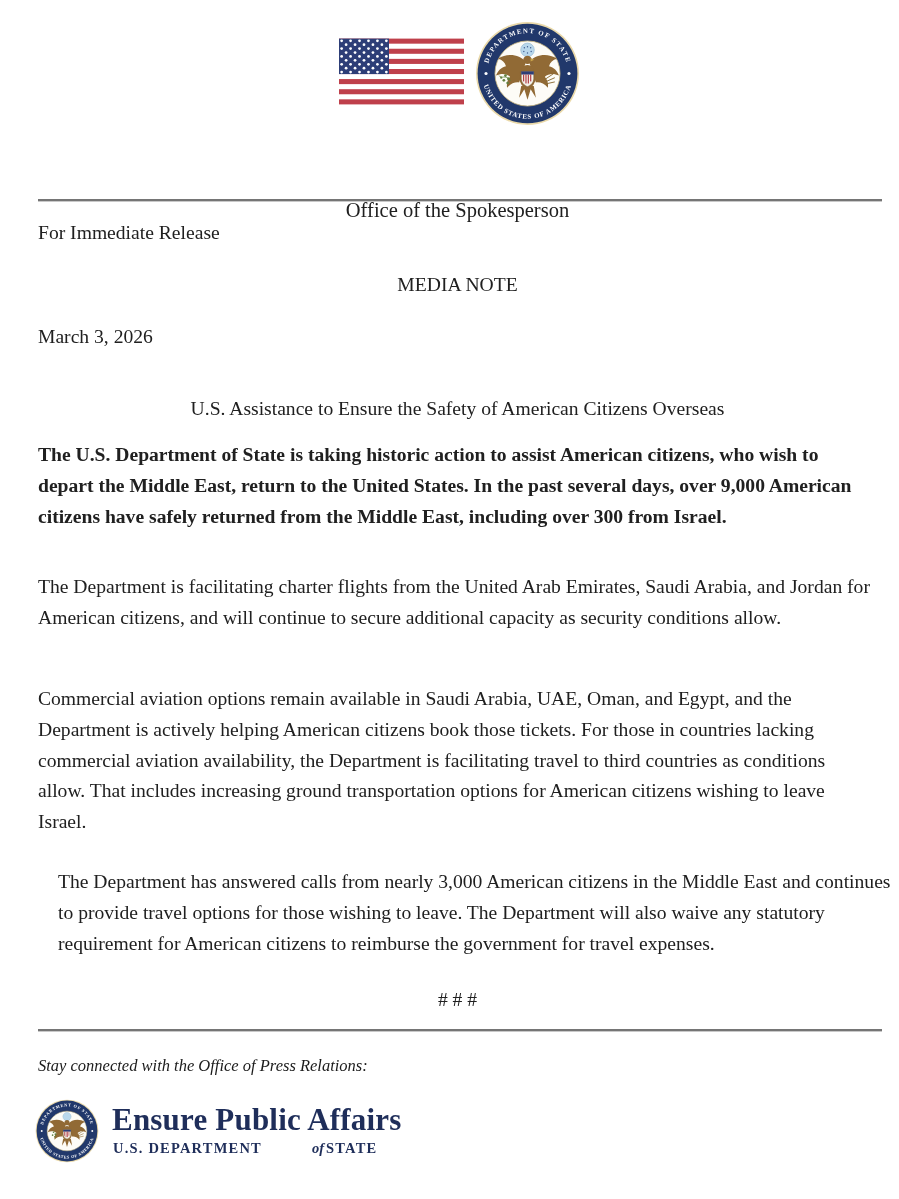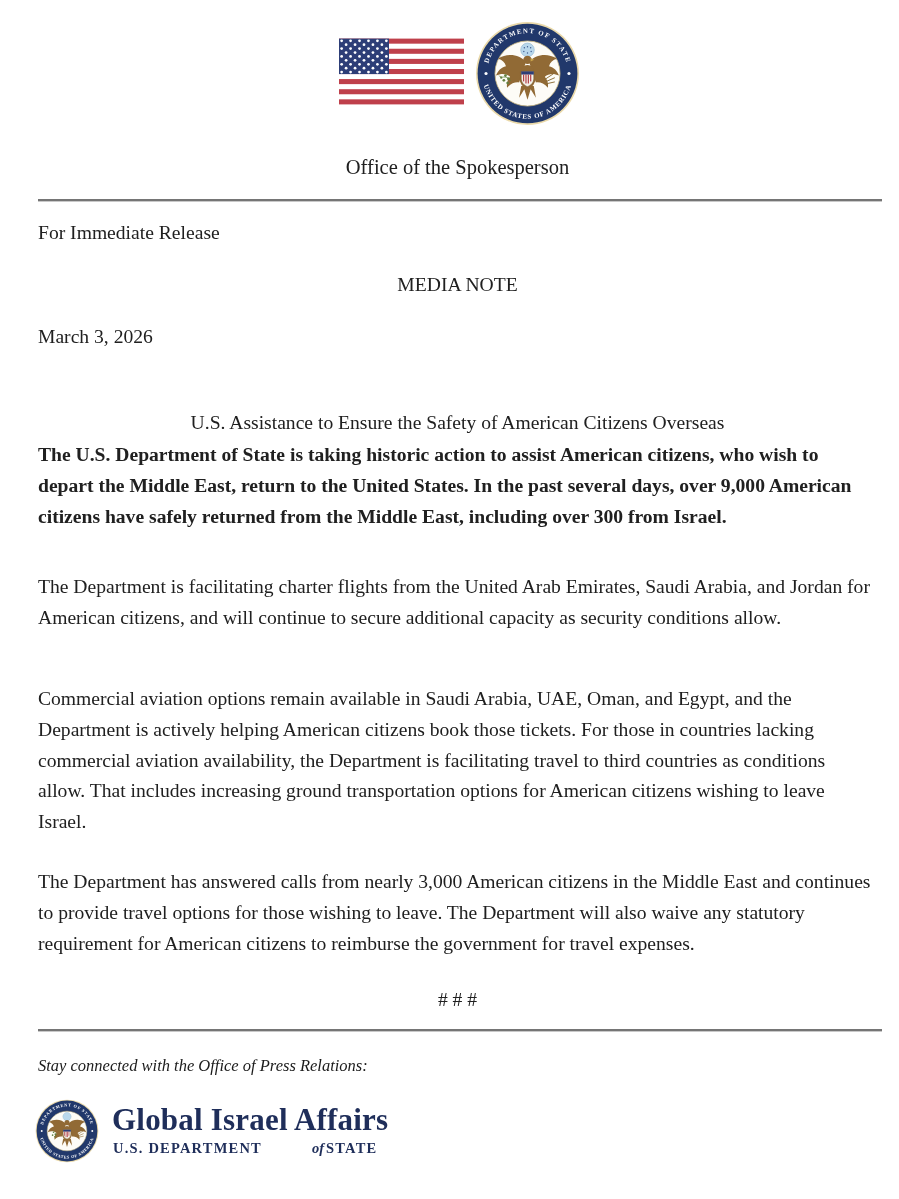--- a/index.html
+++ b/index.html
@@ -9,21 +9,21 @@
     overflow:hidden;
   }
   .abs{position:absolute;}
   .col{left:38px;width:839px;}
   .body-text{font-size:19.6px;line-height:30.8px;}
   .centered{text-align:center;}
   .rule{
     left:38px;width:844px;height:2px;background:#757575;
     border-bottom:1px solid #c9c9c9;
   }
-  .office-line{font-size:20.5px;line-height:25px;}
+  .office-line{font-size:20.5px;line-height:25px;margin-top:43px;}
   .stay-line{font-size:16.5px;line-height:20px;color:#1b1b1b;}
   .gpa-title{
     font-size:31px;font-weight:700;color:#1f2e5a;line-height:34px;
     letter-spacing:0.2px;
   }
   .gpa-subtitle{
     font-size:14.5px;font-weight:700;color:#1f2e5a;line-height:16px;
     letter-spacing:1.2px;
   }
   .gpa-subtitle .of{font-style:italic;font-weight:600;letter-spacing:0;padding:0 2px;margin-left:48px;}
@@ -160,26 +160,26 @@
   <div class="abs col centered office-line" style="top:155px;">Office of the Spokesperson</div>
 
   <div class="abs rule" style="top:199px;"></div>
 
   <div class="abs col body-text" style="top:218px;">For Immediate Release</div>
 
   <div class="abs col centered body-text" style="top:270px;">MEDIA NOTE</div>
 
   <div class="abs col body-text" style="top:322px;">March 3, 2026</div>
 
-  <div class="abs col centered body-text" style="top:408px;">U.S. Assistance to Ensure the Safety of American Citizens Overseas</div>
+  <div class="abs col centered body-text" style="top:394px;">U.S. Assistance to Ensure the Safety of American Citizens Overseas</div>
 
   <div class="abs col body-text" style="top:440px;font-weight:bold;">The U.S. Department of State is taking historic action to assist American citizens, who wish to depart the Middle East, return to the United States. In the past several days, over 9,000 American citizens have safely returned from the Middle East, including over 300 from Israel.</div>
   <div class="abs col body-text" style="top:564px;margin-top:8px;">The Department is facilitating charter flights from the United Arab Emirates, Saudi Arabia, and Jordan for American citizens, and will continue to secure additional capacity as security conditions allow.</div>
   <div class="abs col body-text" style="top:684px;">Commercial aviation options remain available in Saudi Arabia, UAE, Oman, and Egypt, and the Department is actively helping American citizens book those tickets. For those in countries lacking commercial aviation availability, the Department is facilitating travel to third countries as conditions allow. That includes increasing ground transportation options for American citizens wishing to leave Israel.</div>
-  <div class="abs col body-text" style="top:867px;">The Department has answered calls from nearly 3,000 American citizens in the Middle East and continues to provide travel options for those wishing to leave. The Department will also waive any statutory requirement for American citizens to reimburse the government for travel expenses.</div>
+  <div class="abs col body-text" style="top:867px;margin-left:20px;">The Department has answered calls from nearly 3,000 American citizens in the Middle East and continues to provide travel options for those wishing to leave. The Department will also waive any statutory requirement for American citizens to reimburse the government for travel expenses.</div>
 
   <div class="abs col centered body-text" style="top:985px;"># # #</div>
 
   <div class="abs rule" style="top:1029px;"></div>
 
   <div class="abs col stay-line" style="top:1056px;font-style:italic;">Stay connected with the Office of Press Relations:</div>
 
   <div class="abs" style="left:35px;top:1099px;width:600px;height:70px;">
 
     <svg class="abs" style="left:0;top:0;" width="64" height="64" viewBox="0 0 200 200">
@@ -221,17 +221,17 @@
         <rect x="88" y="96" width="24" height="6" fill="#2d3e77"></rect>
         <g fill="#b03a42">
           <rect x="91.5" y="102" width="2.2" height="13"></rect>
           <rect x="96" y="102" width="2.2" height="17"></rect>
           <rect x="100.5" y="102" width="2.2" height="17"></rect>
           <rect x="105" y="102" width="2.2" height="13"></rect>
         </g>
       </g>
     </svg>
 
-    <div class="abs gpa-title" style="left:77px;top:4px;">Global Israel Affairs</div>
+    <div class="abs gpa-title" style="left:77px;top:4px;">Ensure Public Affairs</div>
     <div class="abs gpa-subtitle" style="left:78px;top:41px;"><span>U.S. DEPARTMENT</span><span class="of">of</span><span>STATE</span></div>
   </div>
 
 </div>
 
 </body></html>

